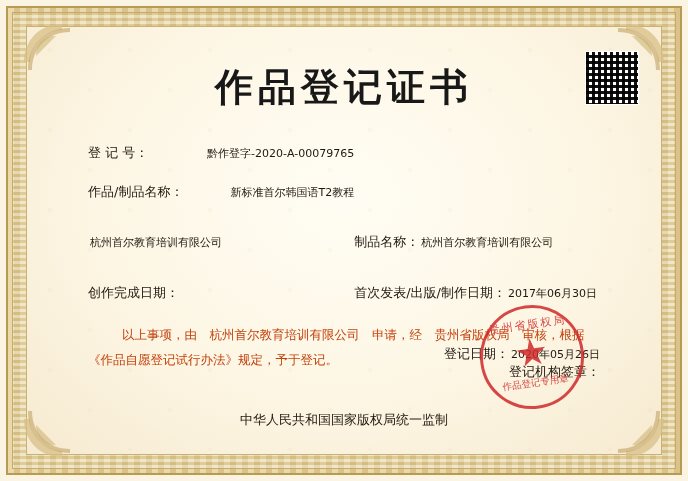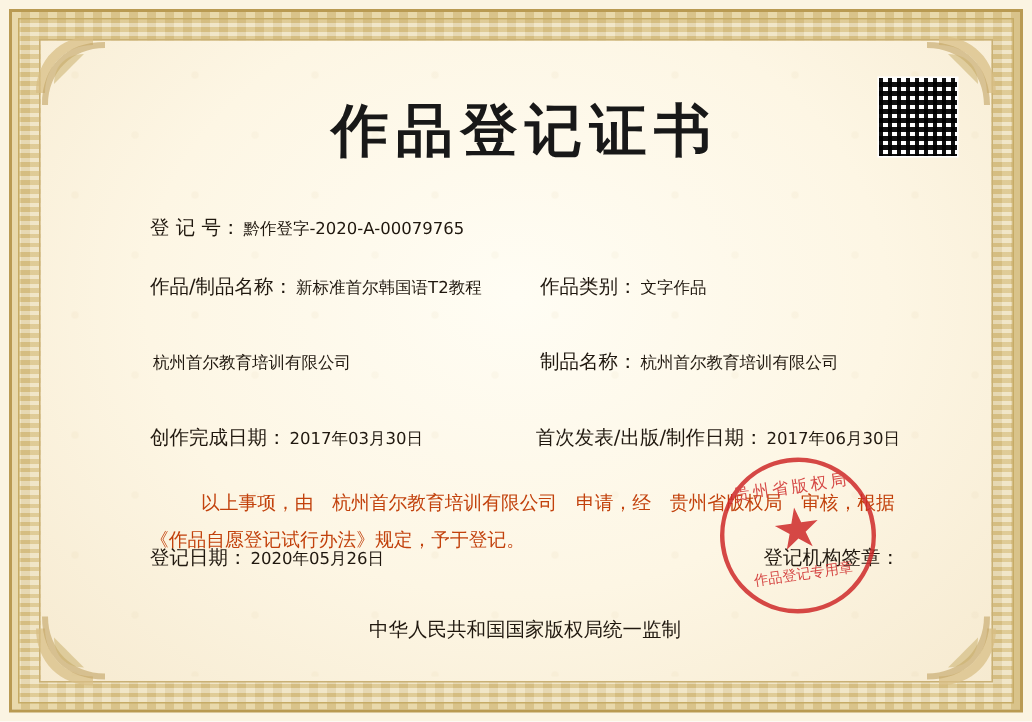--- a/index.html
+++ b/index.html
@@ -61,21 +61,20 @@
       radial-gradient(circle at 20px 20px, rgba(201,176,117,0.25) 0 2px, transparent 3px),
       radial-gradient(circle at 60px 60px, rgba(201,176,117,0.2) 0 2px, transparent 3px);
     background-size: 80px 80px, 80px 80px;
     pointer-events: none;
   }
 
   .content {
     position: absolute;
     inset: 26px;
     padding: 0;
-    margin-left: 12px;
   }
 
   .title {
     text-align: center;
     font-family: "DejaVu Serif", "Liberation Serif", serif;
     font-weight: bold;
     font-size: 38px;
     letter-spacing: 5px;
     color: #181818;
     margin-top: 36px;
@@ -103,20 +102,21 @@
   }
 
   .row {
     display: flex;
     align-items: baseline;
     margin-bottom: 14px;
   }
   .row .col {
     display: flex;
     align-items: baseline;
+    justify-content: space-between;
   }
   .col-left { width: 52%; }
   .lbl {
     white-space: nowrap;
     color: #20180f;
     font-size: 13px;
   }
   .val {
     white-space: nowrap;
     color: #20180f;
@@ -135,20 +135,21 @@
 
   .footer-row {
     position: absolute;
     left: 62px;
     right: 62px;
     bottom: 74px;
     display: flex;
     justify-content: space-between;
     align-items: flex-end;
     font-size: 12.5px;
+    flex-direction: column;
   }
 
   .seal-wrap {
     position: absolute;
     right: 78px;
     bottom: 46px;
     width: 104px;
     height: 104px;
   }
   .seal {
@@ -251,40 +252,35 @@
           <span class="lbl">登 记 号：</span>
           <span class="val">黔作登字-2020-A-00079765</span>
         </div>
       </div>
 
       <div class="row">
         <div class="col col-left">
           <span class="lbl">作品/制品名称：</span>
           <span class="val">新标准首尔韩国语T2教程</span>
         </div>
-        <div class="col">
-          <span class="lbl">作品类别：</span>
-          <span class="val">文字作品</span>
-        </div>
       </div>
 
       <div class="row" style="margin-top:26px;">
         <div class="col col-left">
           <span class="val">杭州首尔教育培训有限公司</span>
         </div>
         <div class="col">
           <span class="lbl">制品名称：</span>
           <span class="val">杭州首尔教育培训有限公司</span>
         </div>
       </div>
 
       <div class="row" style="margin-top:26px;">
         <div class="col col-left">
           <span class="lbl">创作完成日期：</span>
-          <span class="val">2017年03月30日</span>
         </div>
         <div class="col">
           <span class="lbl">首次发表/出版/制作日期：</span>
           <span class="val">2017年06月30日</span>
         </div>
       </div>
 
     </div>
 
     <div class="paragraph">

